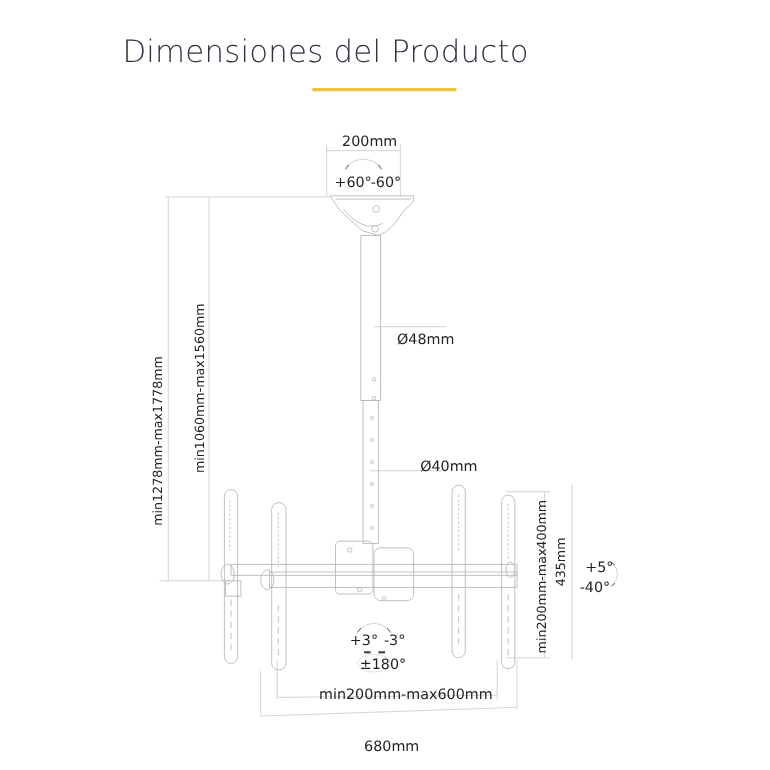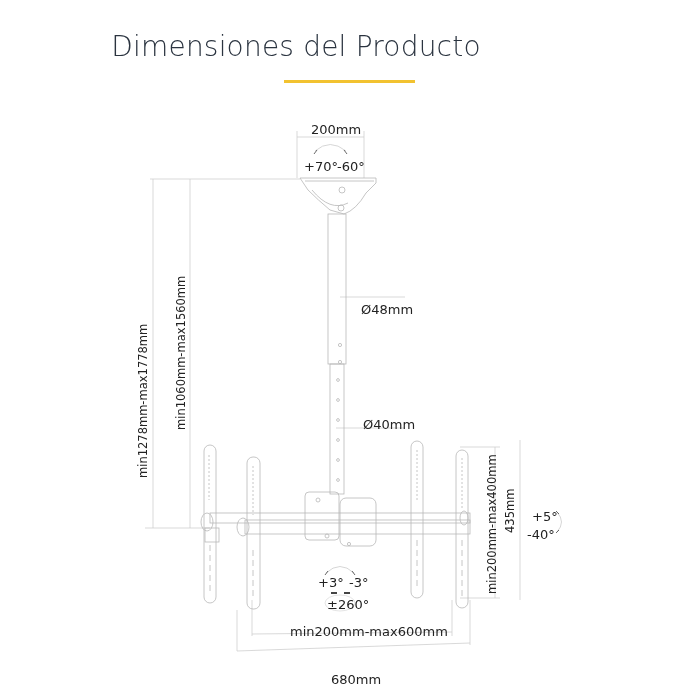--- a/index.html
+++ b/index.html
@@ -115,32 +115,32 @@
   </g>
 
   <g stroke="#444">
     <path d="M557 512 Q566 522 557 532" stroke="#ccc"></path>
     <line x1="556" y1="511" x2="559" y2="514"></line>
     <line x1="556" y1="533" x2="559" y2="530"></line>
   </g>
 </svg>
 
 <div class="lbl" style="left:311px;top:122px;">200mm</div>
-<div class="lbl" style="left:304px;top:159px;">+70°</div>
+<div class="lbl" style="left:304px;top:159px;">+60°</div>
 <div class="lbl" style="left:337px;top:159px;">-60°</div>
 
 <div class="vlbl" style="left:136px;top:478px;">min1278mm-max1778mm</div>
 <div class="vlbl" style="left:174px;top:430px;">min1060mm-max1560mm</div>
 
 <div class="lbl" style="left:361px;top:302px;">Ø48mm</div>
-<div class="lbl" style="left:363px;top:417px;">Ø40mm</div>
+<div class="lbl" style="left:382px;top:417px;">Ø40mm</div>
 
 <div class="vlbl" style="left:485px;top:594px;">min200mm-max400mm</div>
 <div class="vlbl" style="left:503px;top:533px;">435mm</div>
 <div class="lbl" style="left:532px;top:509px;">+5°</div>
 <div class="lbl" style="left:527px;top:527px;">-40°</div>
 
 <div class="lbl" style="left:318px;top:575px;">+3°</div>
 <div class="lbl" style="left:349px;top:575px;">-3°</div>
-<div class="lbl" style="left:327px;top:597px;">±260°</div>
+<div class="lbl" style="left:327px;top:597px;">±180°</div>
 
 <div class="lbl" style="left:290px;top:624px;">min200mm-max600mm</div>
 <div class="lbl" style="left:331px;top:672px;">680mm</div>
 
 </body></html>

